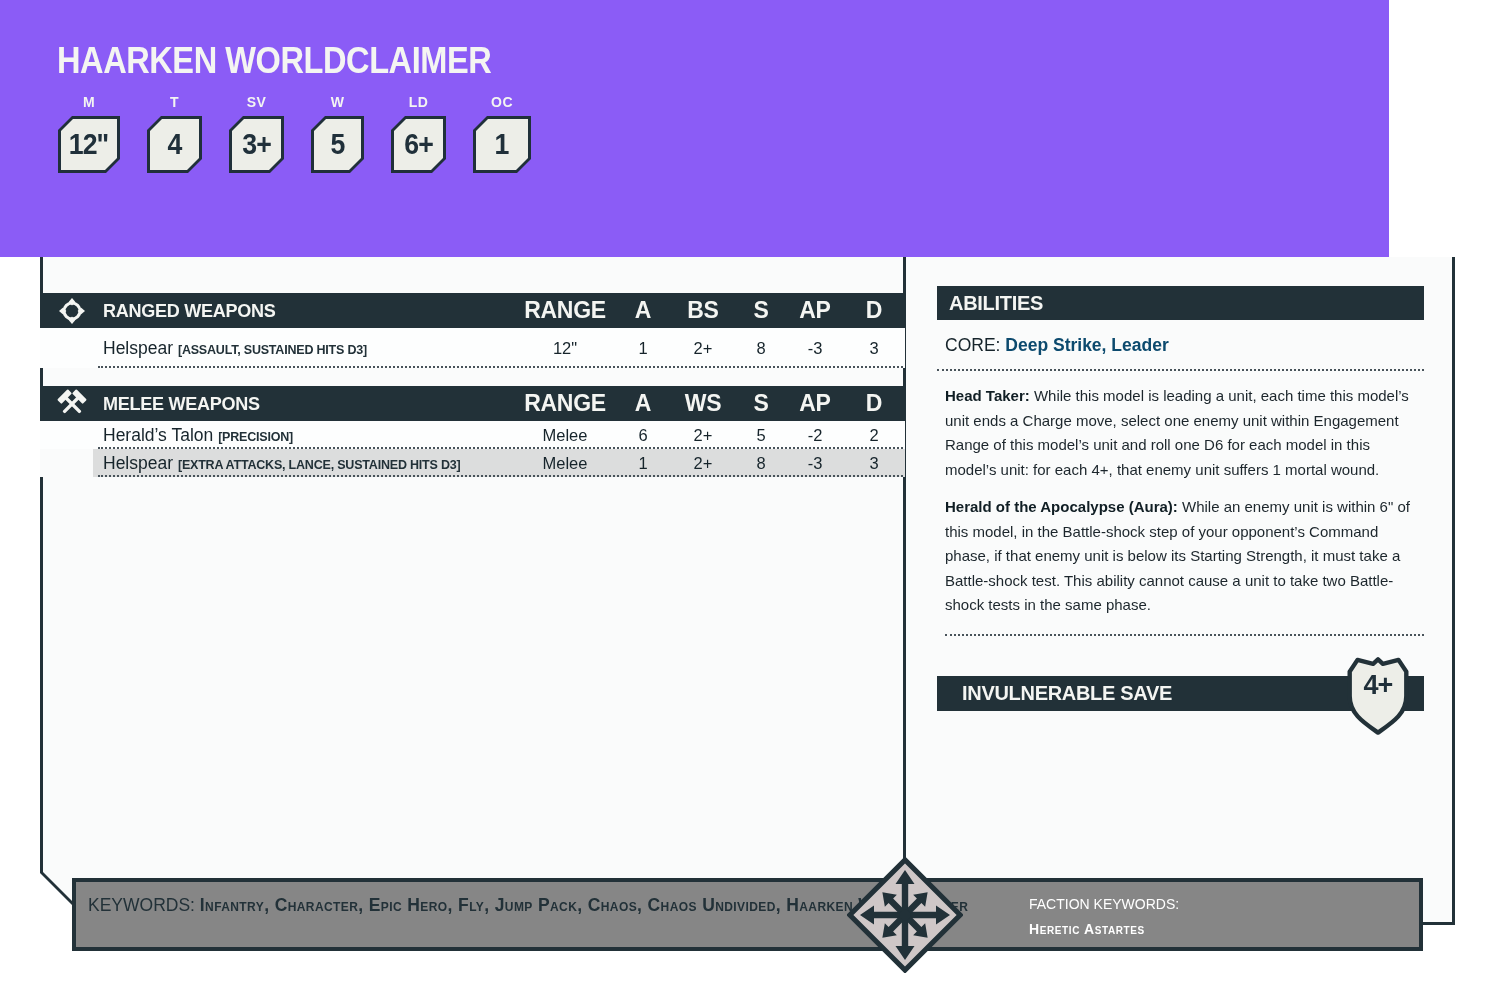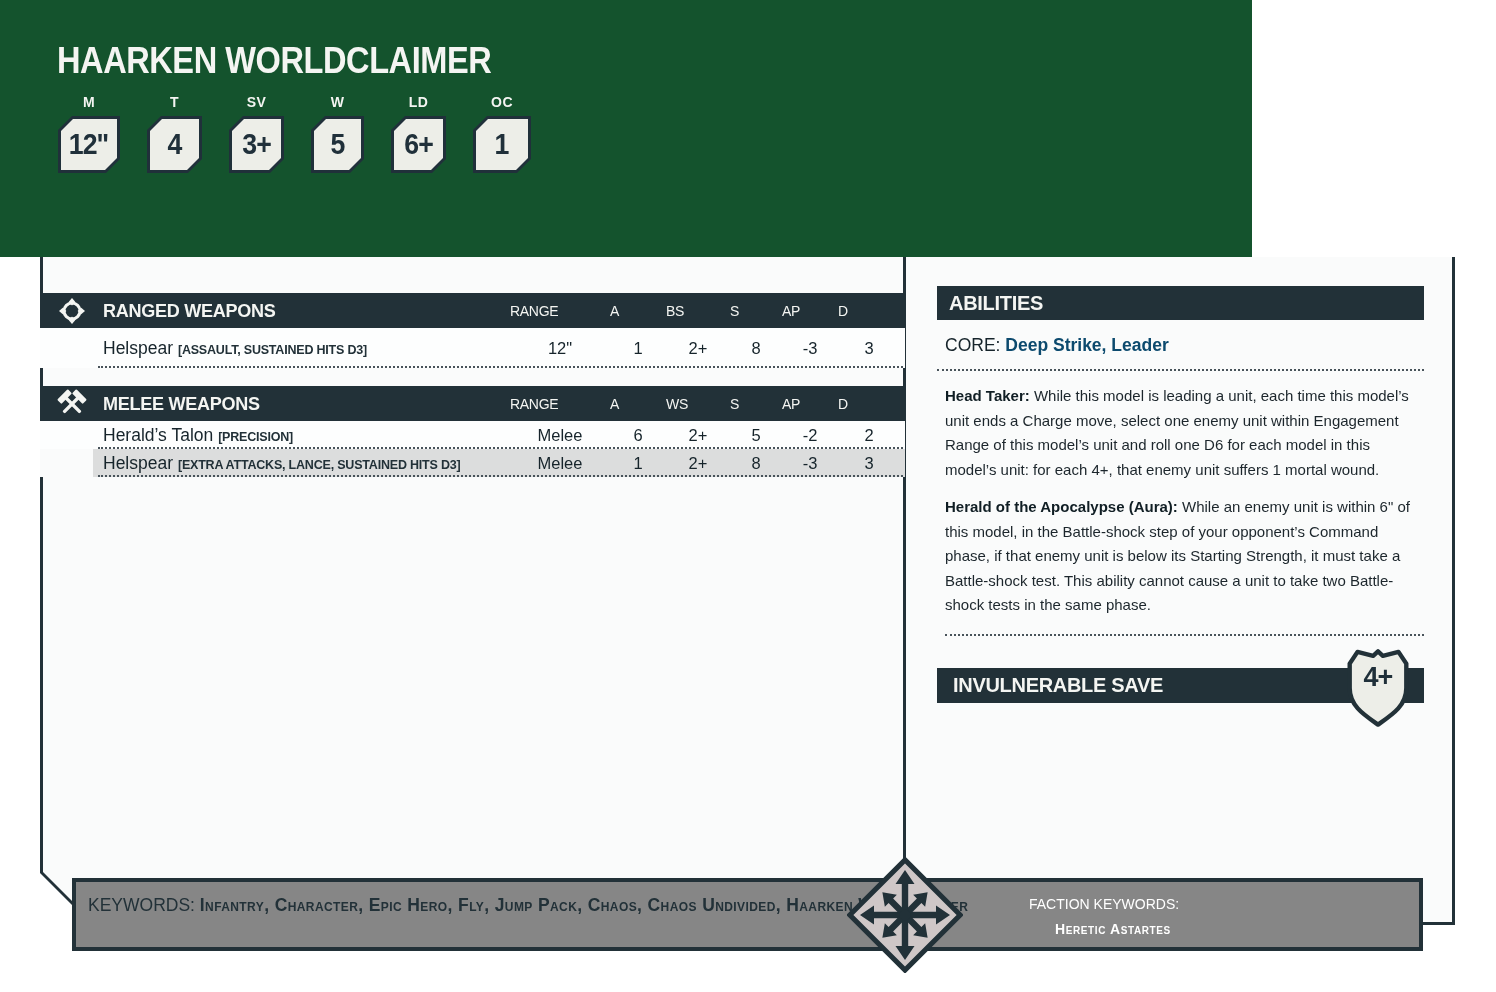--- a/index.html
+++ b/index.html
@@ -1,70 +1,70 @@
 <!DOCTYPE html>
 <html><head>
 <meta charset="utf-8">
 <style>
   html,body{margin:0;padding:0;}
   body{width:1496px;height:992px;background:#ffffff;font-family:"Liberation Sans",sans-serif;-webkit-font-smoothing:antialiased;}
   .page{position:relative;width:1496px;height:992px;overflow:hidden;background:#ffffff;}
 
   
-  .band{position:absolute;left:0;top:0;width:1252px;height:257px;background:#14532d;}
+  .band{position:absolute;left:0;top:0;width:1389px;height:257px;background:#8b5cf6;}
   .unit-title{position:absolute;left:57px;top:40px;margin:0;font-size:37px;font-weight:bold;color:#f4f5f2;letter-spacing:-0.5px;transform:scaleX(0.88);transform-origin:left center;white-space:nowrap;}
   .stats{position:absolute;left:58px;top:94px;display:flex;}
   .stat{display:flex;flex-direction:column;align-items:center;margin-right:27px;}
   .stat-label{font-size:14px;font-weight:bold;color:#f4f5f2;height:22px;letter-spacing:0.5px;}
   .stat-box{position:relative;height:57px;}
   .stat-box .cut-outer{position:absolute;inset:0;background:#20303a;clip-path:polygon(14px 0,100% 0,100% calc(100% - 14px),calc(100% - 14px) 100%,0 100%,0 14px);}
   .stat-box .cut-inner{position:absolute;inset:3px;background:#edeee8;clip-path:polygon(12px 0,100% 0,100% calc(100% - 12px),calc(100% - 12px) 100%,0 100%,0 12px);display:flex;align-items:center;justify-content:center;}
   .stat-value{font-size:29px;font-weight:bold;color:#20303a;letter-spacing:-1px;transform:scaleX(0.92);}
 
   
   .card-outer{position:absolute;left:40px;top:257px;width:1415px;height:668px;background:#223138;clip-path:polygon(0 0,100% 0,100% 100%,52px 100%,0 calc(100% - 52px));}
   .card-inner{position:absolute;left:3px;right:3px;top:0;bottom:3px;background:#fafbfb;clip-path:polygon(0 0,100% 0,100% 100%,50px 100%,0 calc(100% - 50px));}
   .divider{position:absolute;left:903px;top:257px;width:3px;height:603px;background:#223138;}
 
   
   .wtable{position:absolute;left:40px;width:865px;}
   .wtable.ranged{top:293px;}
   .wtable.melee{top:386px;}
-  .thead,.trow{display:grid;grid-template-columns:63px 1fr 100px 56px 64px 52px 56px 62px;padding-right:5px;box-sizing:border-box;align-items:center;}
+  .thead,.trow{display:grid;grid-template-columns:63px 1fr 100px 56px 64px 52px 56px 62px;box-sizing:border-box;align-items:center;}
   .thead{height:35px;background:#223138;color:#f4f5f2;}
   .thead .ttl{font-size:19px;font-weight:bold;letter-spacing:-0.3px;transform:scaleX(0.95);transform-origin:left center;white-space:nowrap;}
-  .thead .col{font-size:14px;font-weight:normal;text-align:left;letter-spacing:-0.3px;}
+  .thead .col{font-size:23px;font-weight:bold;text-align:center;letter-spacing:-0.3px;}
   .wicon{display:flex;align-items:center;justify-content:center;}
   .trow{position:relative;background:#fdfefe;}
   .wtable.ranged .trow{height:40px;}
   .wtable.melee .trow{height:28px;}
   .trow.shaded{background:linear-gradient(to right,#fafbfb 53px,#dcdddd 53px);}
   .trow::after{content:"";position:absolute;left:58px;right:2px;bottom:0;border-bottom:2px dotted #48535a;}
   .wname{font-size:17.5px;color:#16242b;white-space:nowrap;}
   .wkw{font-size:12.5px;font-weight:bold;color:#223138;letter-spacing:-0.2px;}
   .wval{font-size:16.5px;color:#16242b;text-align:center;}
 
   
   .rightcol{position:absolute;left:937px;top:286px;width:487px;}
   .sec-bar{height:34px;background:#223138;color:#f4f5f2;display:flex;align-items:center;padding-left:12px;box-sizing:border-box;font-size:20px;font-weight:bold;letter-spacing:-0.3px;}
   .abil-line{padding:15px 0 13px 8px;font-size:17.5px;color:#16242b;border-bottom:2px dotted #48535a;}
   .abil-line b{color:#0c4a6e;}
   .abil-p{margin:13px 0 0 8px;font-size:15px;line-height:24.5px;color:#1c262c;}
   .abil-p b{color:#101e24;}
   .after-dotted{border-bottom:2px dotted #48535a;padding-bottom:16px;margin-bottom:0;}
-  .invuln-bar{position:relative;margin-top:32px;height:35px;background:#223138;color:#f4f5f2;display:flex;align-items:center;padding-left:16px;box-sizing:border-box;font-size:20px;font-weight:bold;letter-spacing:-0.3px;}
+  .invuln-bar{position:relative;margin-top:40px;height:35px;background:#223138;color:#f4f5f2;display:flex;align-items:center;padding-left:25px;box-sizing:border-box;font-size:20px;font-weight:bold;letter-spacing:-0.3px;}
   .shield{position:absolute;right:10px;top:-21px;width:72px;height:82px;}
   .shield-value{position:absolute;right:10px;top:-6px;width:72px;text-align:center;font-size:27px;font-weight:bold;color:#20303a;letter-spacing:-1px;}
 
   
   .bottom-bar{position:absolute;left:72px;top:878px;width:1351px;height:73px;background:#868686;border:4px solid #223138;box-sizing:border-box;}
   .kw{position:absolute;left:12px;top:11px;width:770px;font-size:17.5px;line-height:25px;color:#223138;padding-left:113px;text-indent:-113px;}
   .kw-list{font-weight:bold;font-variant:small-caps;letter-spacing:0.4px;}
   .fkw{position:absolute;left:953px;top:10px;color:#ffffff;font-size:14px;line-height:25px;}
-  .fkw .fkw-value{font-weight:bold;font-variant:small-caps;letter-spacing:0.6px;margin-left:26px;}
+  .fkw .fkw-value{font-weight:bold;font-variant:small-caps;letter-spacing:0.6px;}
   .chaos{position:absolute;left:847px;top:857px;width:116px;height:116px;}
 </style>
 </head>
 <body>
 
 <div class="page">
 
   <div class="band">
     <h1 class="unit-title">HAARKEN WORLDCLAIMER</h1>
     <div class="stats">

